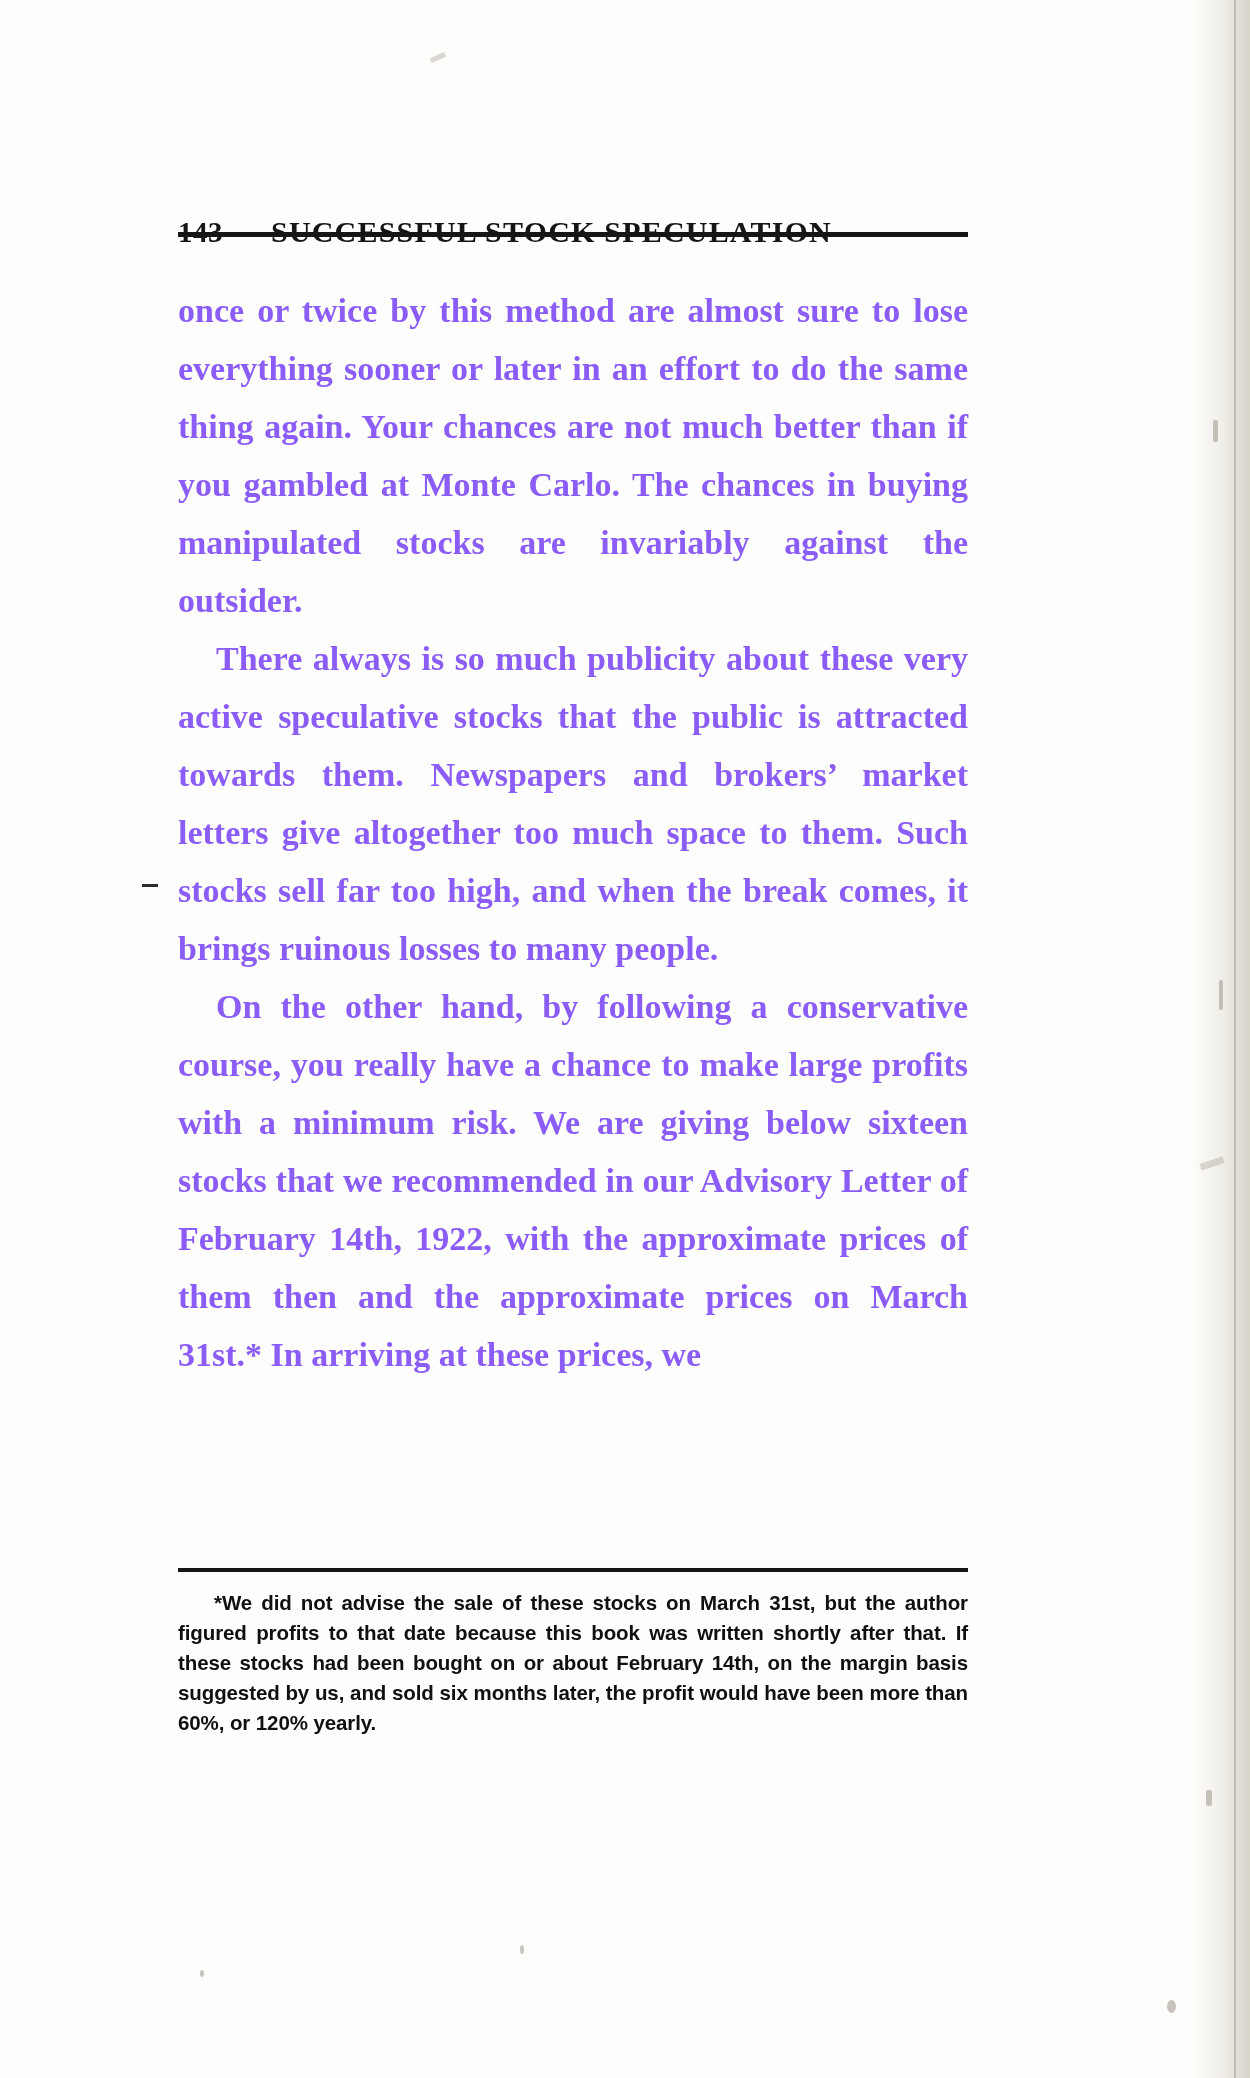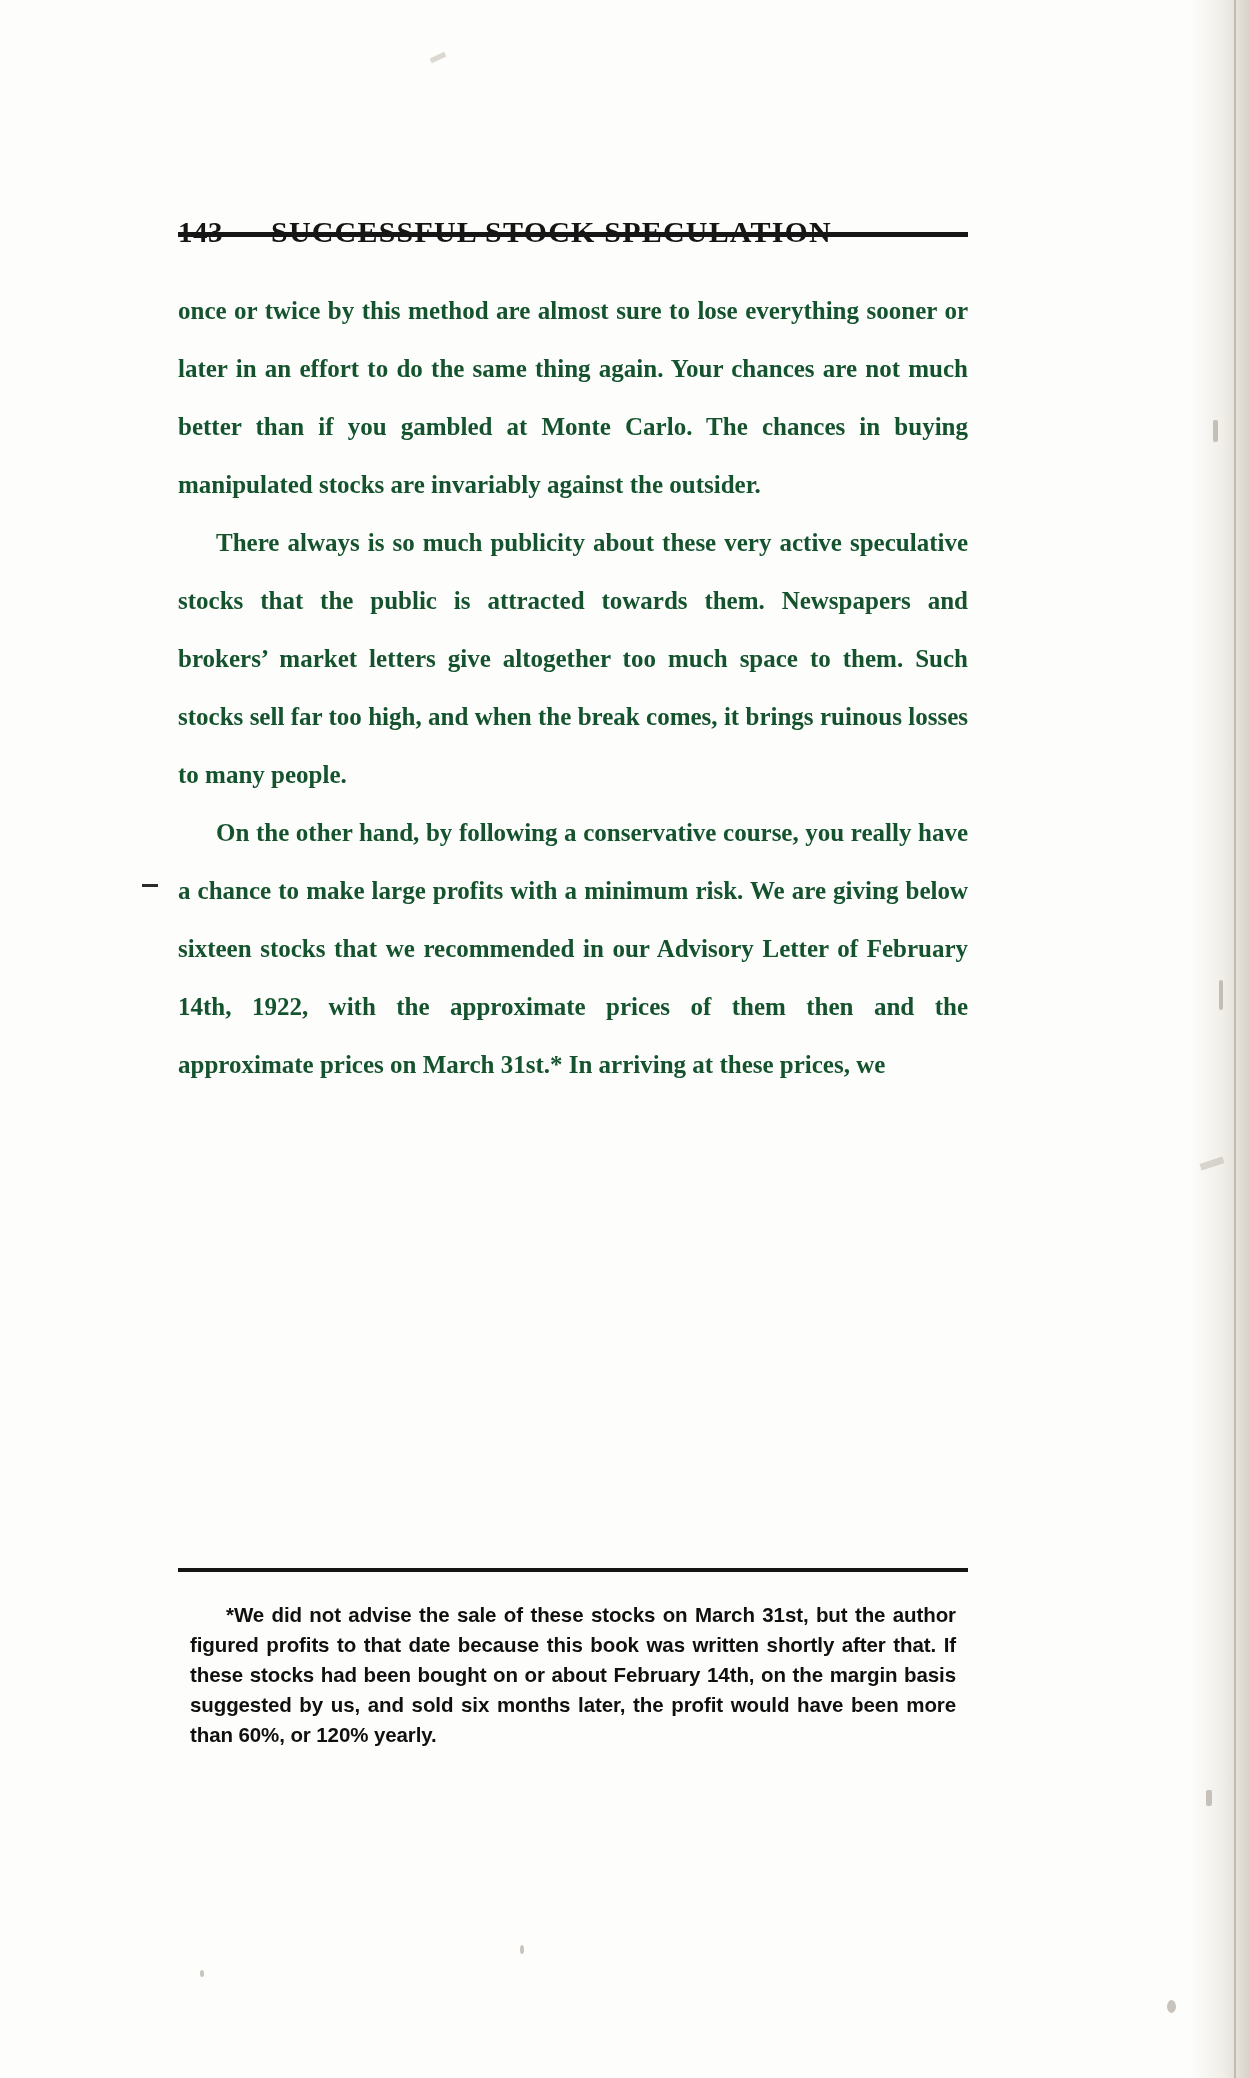--- a/index.html
+++ b/index.html
@@ -67,23 +67,23 @@
     left: 0;
     width: 790px;
     height: 5px;
     background: #161616;
   }
   .body-text {
     position: absolute;
     top: 282px;
     left: 0;
     width: 790px;
-    color: #14532d;
+    color: #8b5cf6;
     font-family: "Liberation Serif", serif;
-    font-size: 25px;
+    font-size: 34px;
     line-height: 58px;
     text-align: justify;
     font-weight: 600;
   }
   .body-text p {
     margin: 0;
     text-indent: 38px;
   }
   .body-text p.first {
     text-indent: 0;
@@ -111,21 +111,21 @@
     width: 790px;
     color: #101010;
     font-family: "Liberation Sans", sans-serif;
     font-size: 20.5px;
     line-height: 30px;
     font-weight: 700;
     text-align: justify;
     letter-spacing: -0.1px;
   }
   .footnote p {
-    margin: 12px;
+    margin: 0;
     text-indent: 36px;
   }
   .speck {
     position: absolute;
     background: #9c968a;
     border-radius: 50%;
     opacity: 0.55;
   }
   .smudge {
     position: absolute;

